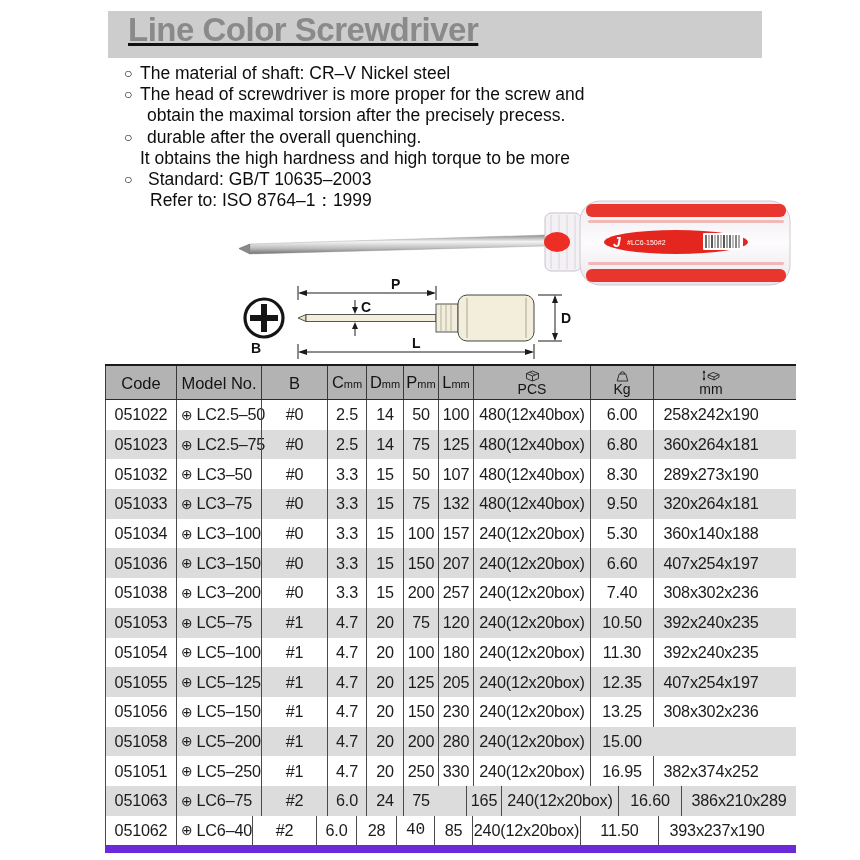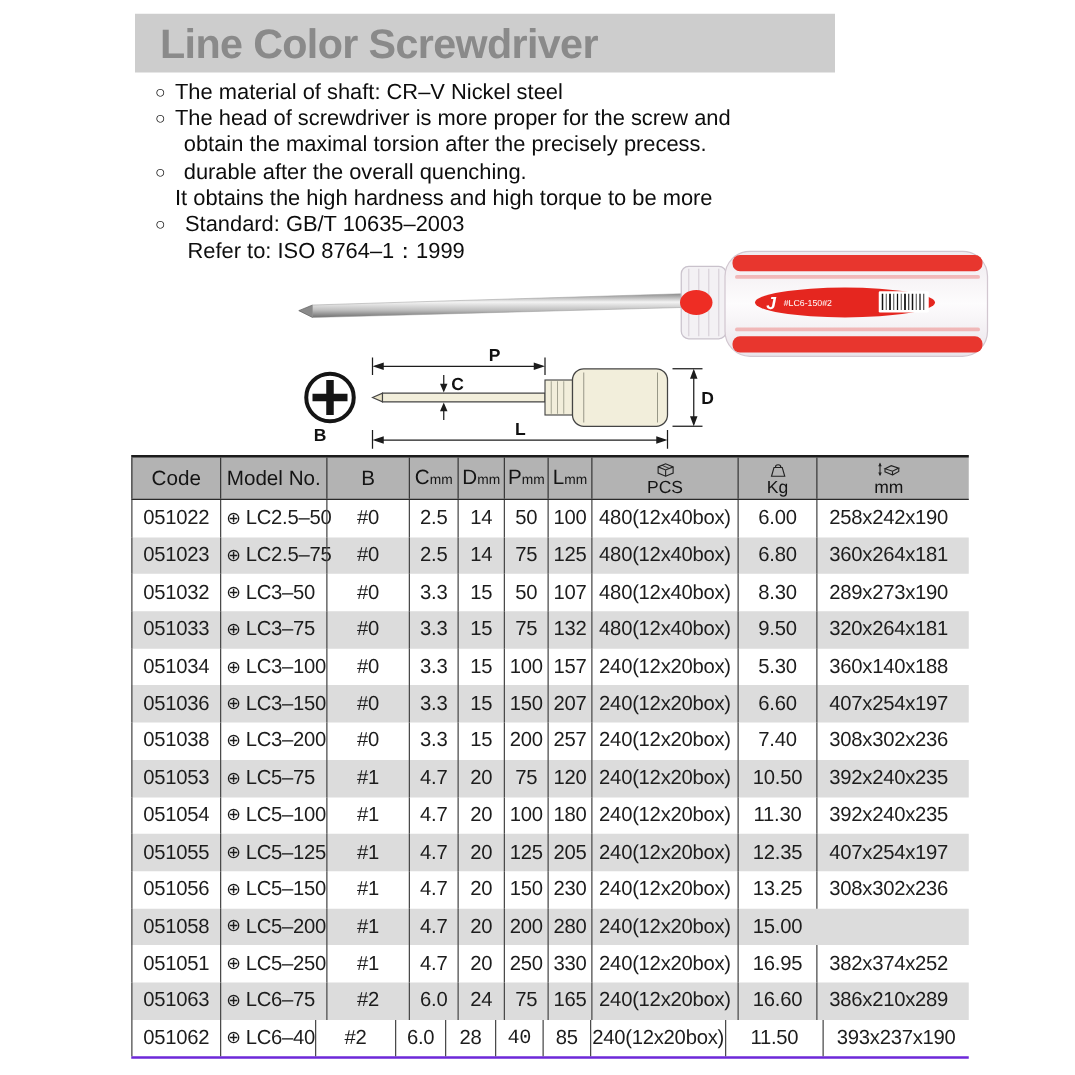--- a/index.html
+++ b/index.html
@@ -2,22 +2,22 @@
 <html><head>
 <meta charset="utf-8">
 <style>
   html,body{margin:0;padding:0;}
   body{
     width:860px;height:860px;position:relative;background:#ffffff;
     font-family:"Liberation Sans",sans-serif;overflow:hidden;color:#111;
   }
   
   .title-bar{
-    position:absolute;left:108px;top:11px;width:560px;height:47px;
-    background:#cdcdcd;display:flex;align-items:center;
+    position:absolute;left:108px;top:11px;width:654px;height:47px;
+    background:#cdcdcd;display:flex;text-decoration:underline;
   }
   .title-bar h1{
     margin:0 0 0 20px;font-size:33px;font-weight:bold;color:#8a8a8a;letter-spacing:-0.5px;
   }
   
   .bullets{position:absolute;left:124px;top:63px;width:640px;font-size:17.5px;color:#0d0d0d;}
   .bullet{display:flex;line-height:21.2px;}
   .bullet .marker{flex:0 0 16px;width:16px;font-size:14px;line-height:21.2px;}
   .bullet .marker.wide{flex-basis:24px;width:24px;}
   .bullet .lines{flex:1;}
@@ -35,21 +35,21 @@
   .th{
     box-sizing:border-box;border-left:1px solid #3a3a3a;
     display:flex;flex-direction:column;align-items:center;justify-content:center;
     font-size:16.5px;color:#141414;line-height:16px;
   }
   .th .sub{font-size:11px;}
   .th .icon-label{font-size:14px;line-height:13px;}
   .th svg.icn{display:block;height:13px;margin-bottom:1px;}
   .trow{display:flex;height:29.7px;}
   .trow.alt{background:#dcdcdc;}
-  .trow.last{border-bottom:2px solid #6d28d9;}
+  .trow.last{border-bottom:8px solid #6d28d9;}
   .td{
     box-sizing:border-box;border-left:1px solid #4a4a4a;
     display:flex;align-items:center;justify-content:center;
     font-size:16.2px;color:#1c1c1c;letter-spacing:-0.2px;white-space:nowrap;
   }
   .td.model{justify-content:flex-start;padding-left:4px;}
   .td .ph{font-family:"DejaVu Sans",sans-serif;font-size:14px;margin-right:4px;}
 </style>
 </head>
 <body>
@@ -439,21 +439,21 @@
       <div class="trow alt">
         <div class="td" style="width: 71px;">051063</div>
         <div class="td model" style="width: 85px;">
           <span class="ph">⊕</span>
           <span>LC6–75</span>
         </div>
         <div class="td" style="width: 66px;">#2</div>
         <div class="td" style="width: 39px;">6.0</div>
         <div class="td" style="width: 37px;">24</div>
         <div class="td" style="width: 35px;">75</div>
-        <div class="td" style="width: 35px;">165</div>
+        <div class="td" style="width: 35px; margin-left: 28px;">165</div>
         <div class="td" style="width: 117px;">240(12x20box)</div>
         <div class="td" style="width: 63px;">16.60</div>
         <div class="td" style="width: 115px;">386x210x289</div>
       </div>
       <div class="trow last">
         <div class="td" style="width: 71px;">051062</div>
         <div class="td model" style="width: 76px;">
           <span class="ph">⊕</span>
           <span>LC6–40</span>
         </div>

